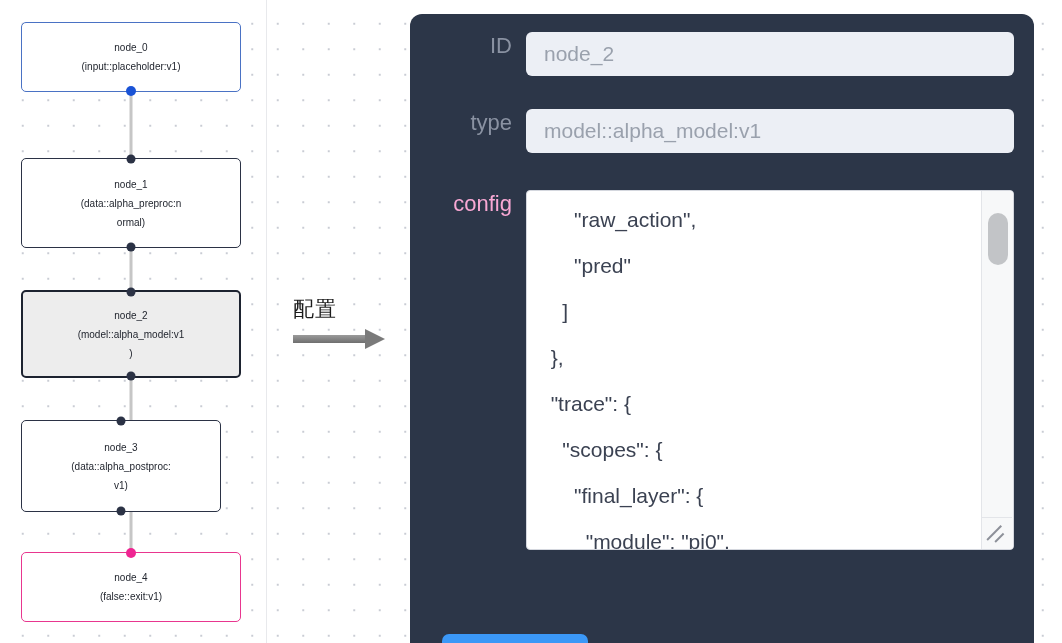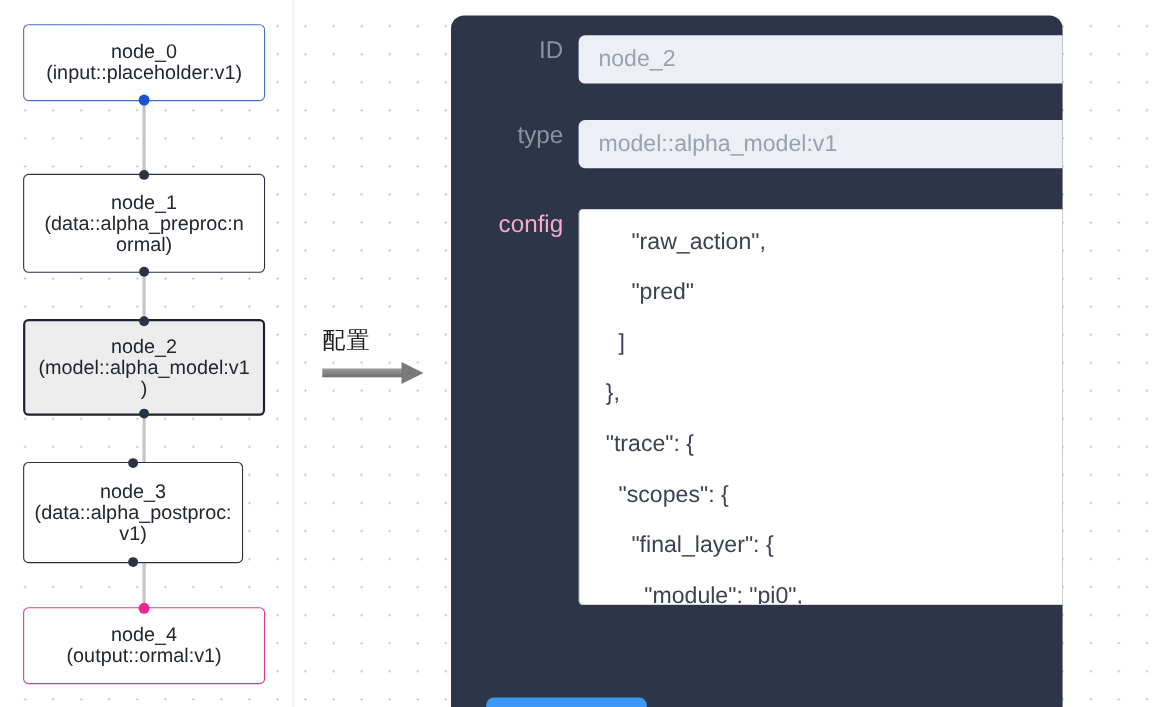--- a/index.html
+++ b/index.html
@@ -25,21 +25,21 @@
   
   .node{
     position:absolute;
     box-sizing:border-box;
     background:#ffffff;
     border:1.5px solid #2b3245;
     border-radius:5px;
     display:flex;flex-direction:column;align-items:center;justify-content:center;
     text-align:center;
     color:#22262f;
-    font-size:18px;
+    font-size:10px;
     line-height:19px;
     padding:4px 8px;
   }
   .node .nlabel{white-space:pre-line;}
   .node.input-node{border-color:#4a72c4;}
   .node.output-node{border-color:#e8368f;border-width:1.6px;}
   .node.selected{background:#ededed;border-color:#1d2330;border-width:2.2px;}
 
   .handle{
     position:absolute;left:50%;transform:translate(-50%,-50%);
@@ -72,21 +72,21 @@
   }
   #arrow-head{
     position:absolute;left:72px;top:3px;width:0;height:0;
     border-top:10px solid transparent;
     border-bottom:10px solid transparent;
     border-left:20px solid #7a7a7a;
   }
 
   
   #panel{
-    position:absolute;left:410px;top:14px;width:556px;height:629px;
+    position:absolute;left:410px;top:14px;width:624px;height:629px;
     background:#2c3648;
     border-radius:12px 12px 0 0;
     box-sizing:border-box;
     overflow:hidden;
     padding-left:36px;
   }
   .field-row{
     position:absolute;left:0;display:flex;align-items:flex-start;
   }
   .field-label{
@@ -207,21 +207,21 @@
   <div class="node" style="left:21px;top:420px;width:200px;height:92px;">
     <span class="nlabel">node_3
 (data::alpha_postproc:
 v1)</span>
     <span class="handle top"></span>
     <span class="handle bottom"></span>
   </div>
 
   <div class="node output-node" style="left:21px;top:552px;width:220px;height:70px;">
     <span class="nlabel">node_4
-(output::ormal:v1)</span>
+(false::exit:v1)</span>
     <span class="handle top pink"></span>
   </div>
 </div>
 
 <div id="transition">
   <div class="tlabel">配置</div>
   <div id="arrow-wrap">
     <div id="arrow-shaft"></div>
     <div id="arrow-head"></div>
   </div>

